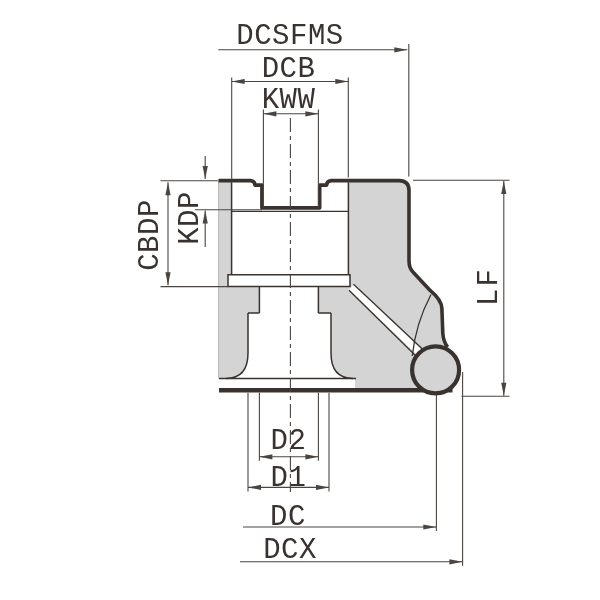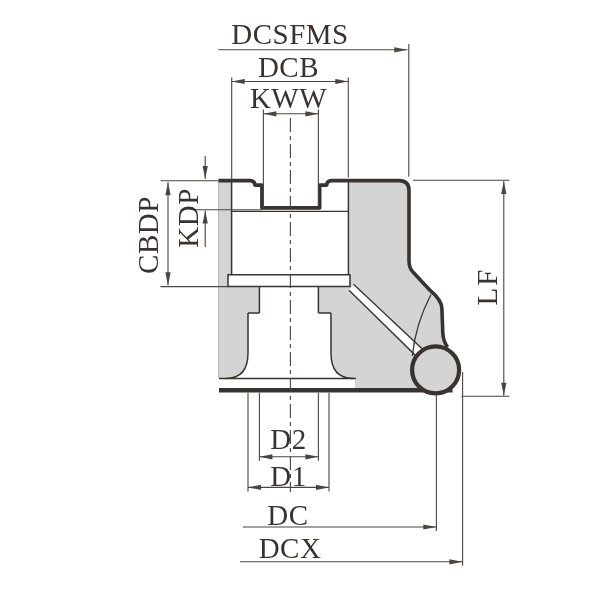--- a/index.html
+++ b/index.html
@@ -1,17 +1,17 @@
 <!DOCTYPE html>
 <html><head>
 <meta charset="utf-8">
 <style>
   html,body{margin:0;padding:0;background:#fff;}
   .stage{position:relative;width:600px;height:600px;background:#ffffff;overflow:hidden;
-         font-family:Liberation Serif, serif;}
+         font-family:Liberation Mono, monospace;}
   svg{display:block;}
   .fillshape{stroke:none;}
   .thick{fill:none;stroke-width:3.6;stroke-linejoin:round;stroke-linecap:butt;}
   .thick-bottom{fill:none;stroke-width:4.4;stroke-linecap:butt;}
   .insert{stroke-width:4.2;}
   .int{fill:none;stroke-width:1.5;stroke-linecap:butt;}
   .int-light{fill:none;stroke-width:1.2;}
   .slash-gap{fill:none;stroke-width:7;stroke-linecap:butt;}
   .slash-edge{fill:none;stroke-width:1.3;}
   .edge-faint{fill:none;stroke:#b5b5b5;stroke-width:1;}

